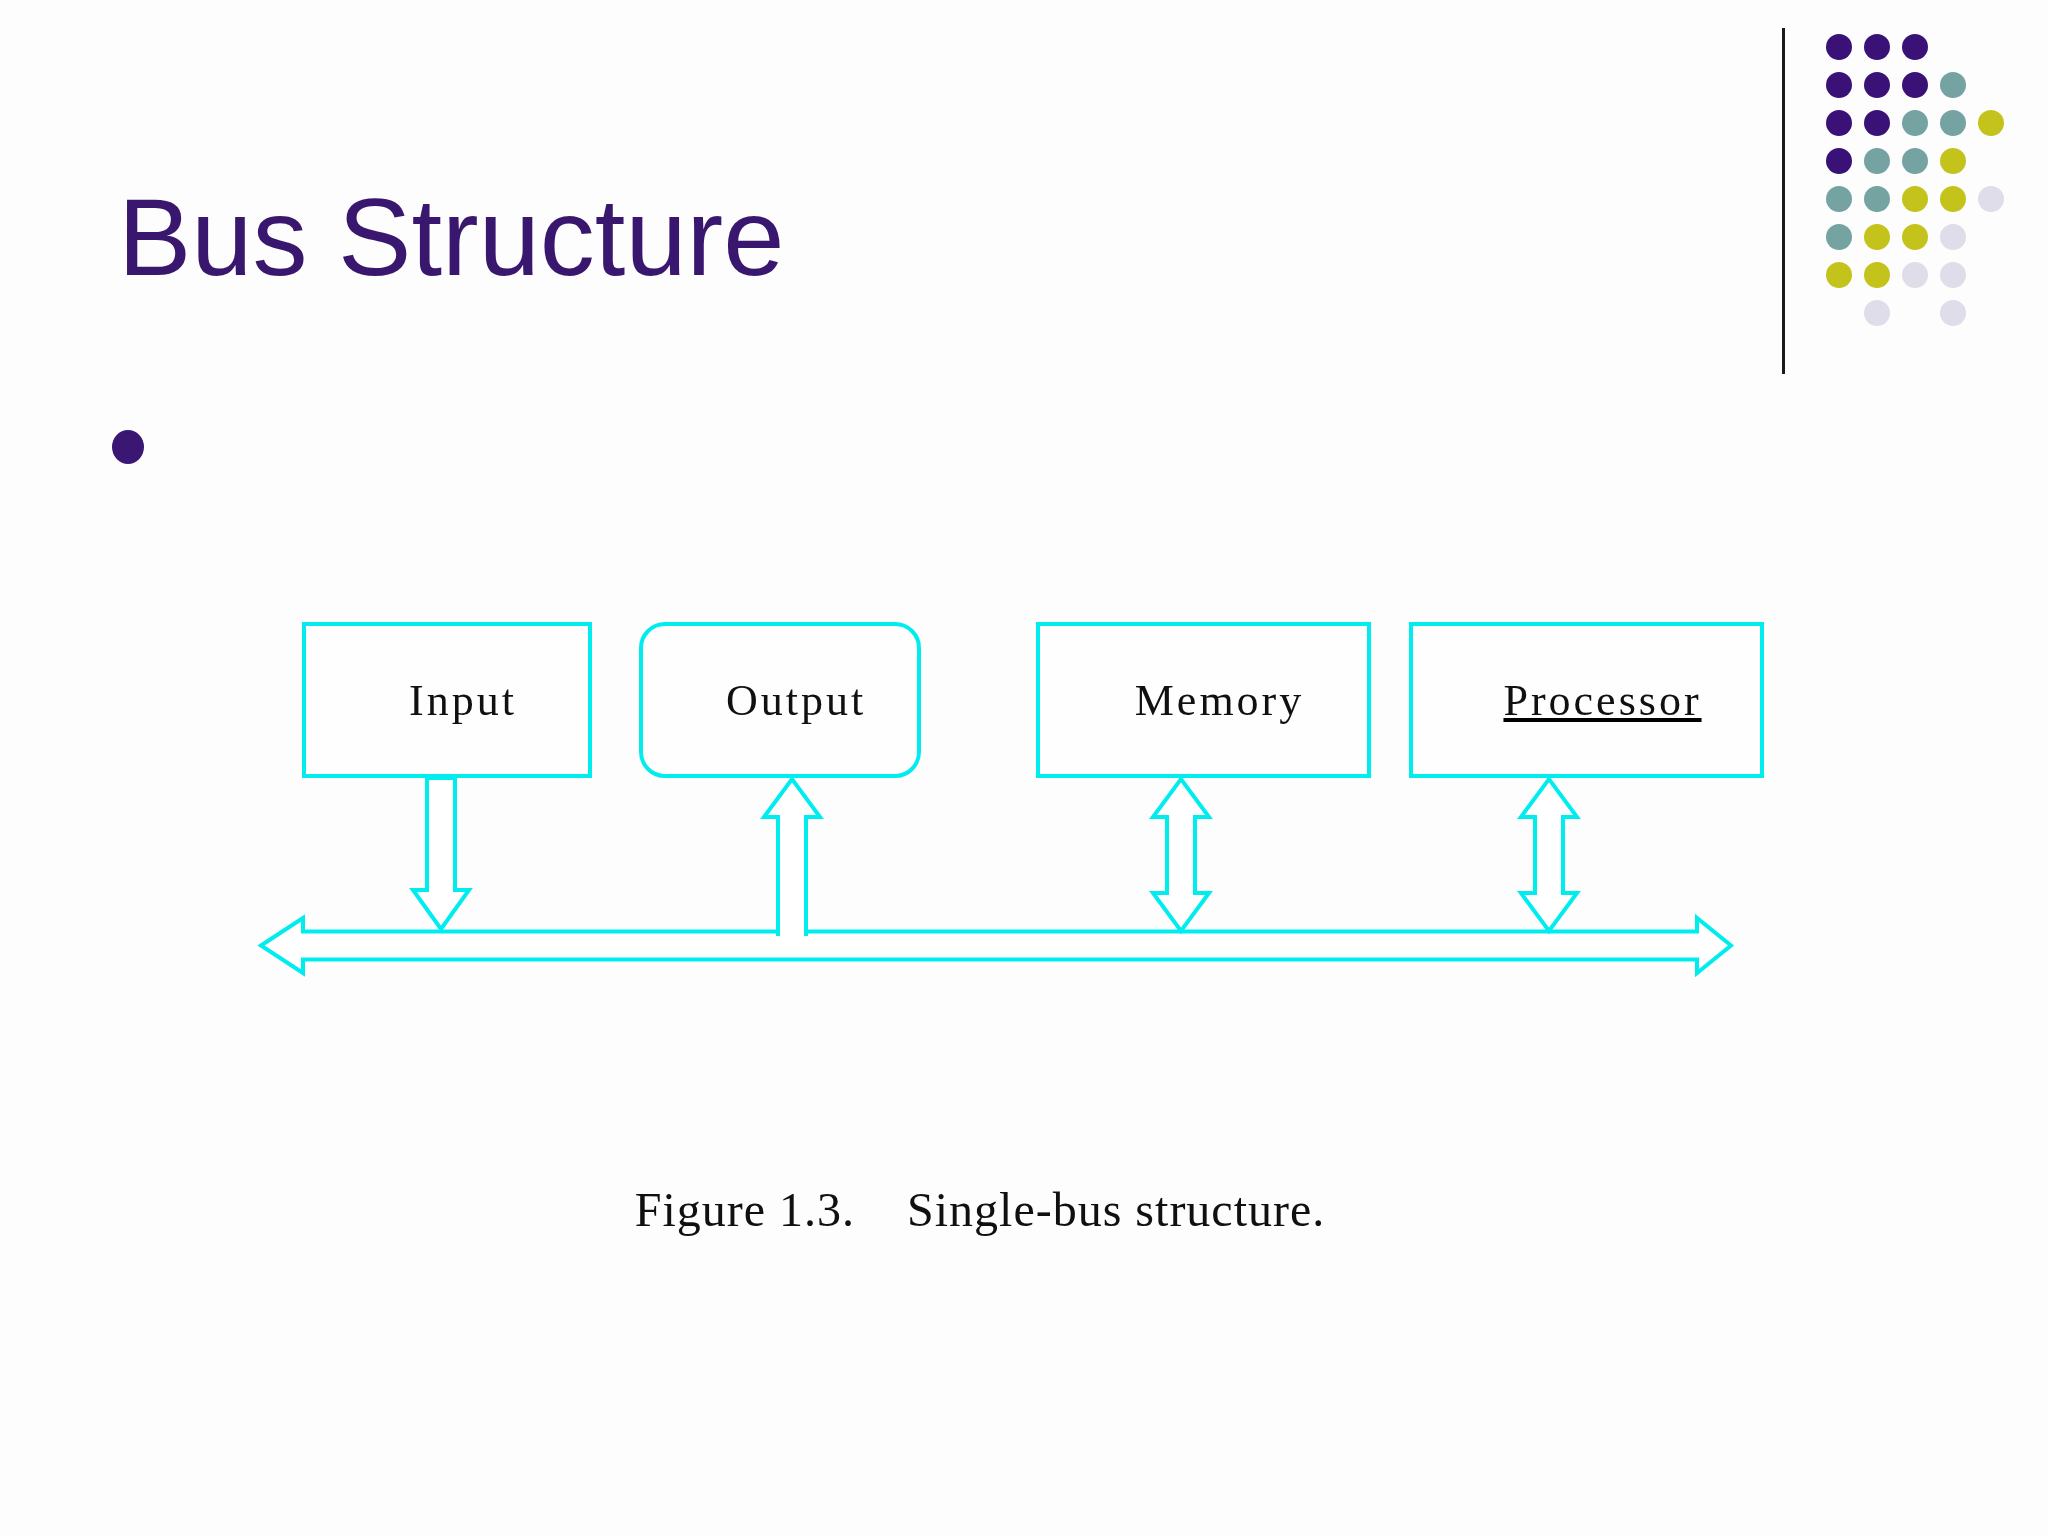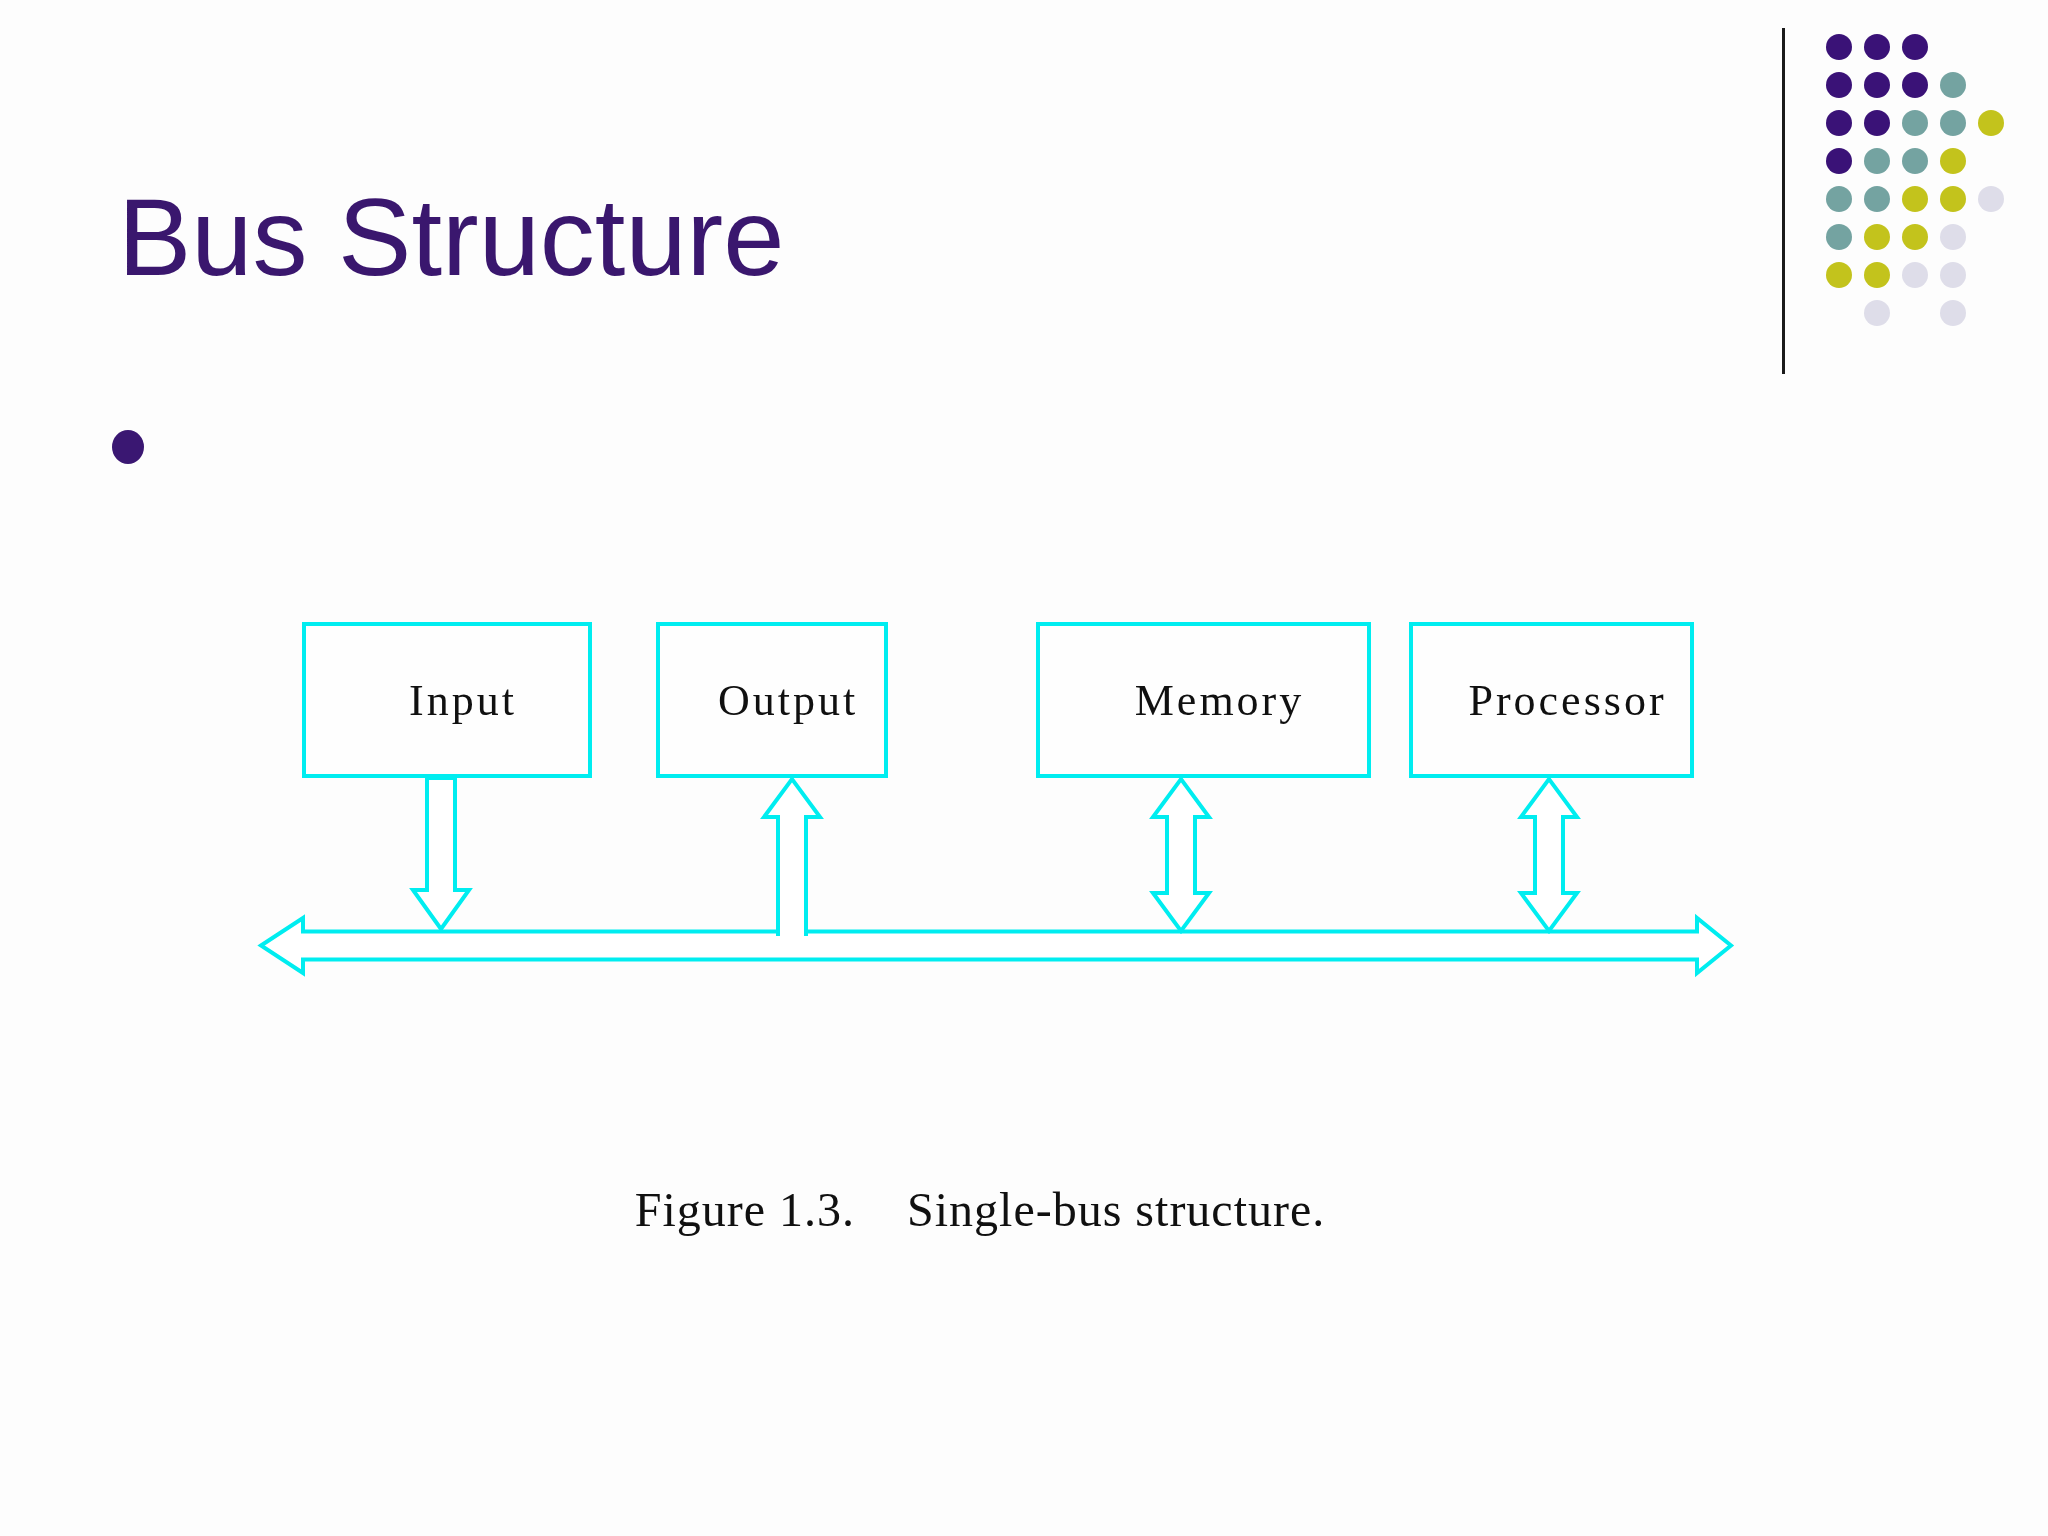--- a/index.html
+++ b/index.html
@@ -178,27 +178,27 @@
     <path class="arrow-stroke-only" d="M778,936 L778,817 L764,817 L792,779 L820,817 L806,817 L806,936"></path>
 
     <path class="arrow-shape" d="M1167,817 L1153,817 L1181,779 L1209,817 L1195,817 L1195,893 L1209,893 L1181,931 L1153,893 L1167,893 Z"></path>
 
     <path class="arrow-shape" d="M1535,817 L1521,817 L1549,779 L1577,817 L1563,817 L1563,893 L1577,893 L1549,931 L1521,893 L1535,893 Z"></path>
   </svg>
 
   <div class="dbox" style="left:302px; width:290px;">
     <span>Input</span>
   </div>
-  <div class="dbox" style="left:656px; width:232px;">
+  <div class="dbox" style="left:639px; width:282px;border-radius:26px;">
     <span>Output</span>
   </div>
   <div class="dbox" style="left:1036px; width:335px;">
     <span>Memory</span>
   </div>
-  <div class="dbox" style="left:1409px; width:285px;">
+  <div class="dbox" style="left:1409px; width:355px;text-decoration:underline;">
     <span>Processor</span>
   </div>
 
   <div class="caption">
     <span class="cap-label">Figure 1.3.</span><span>Single-bus structure.</span>
   </div>
 
 </div>
 
 </body></html>

